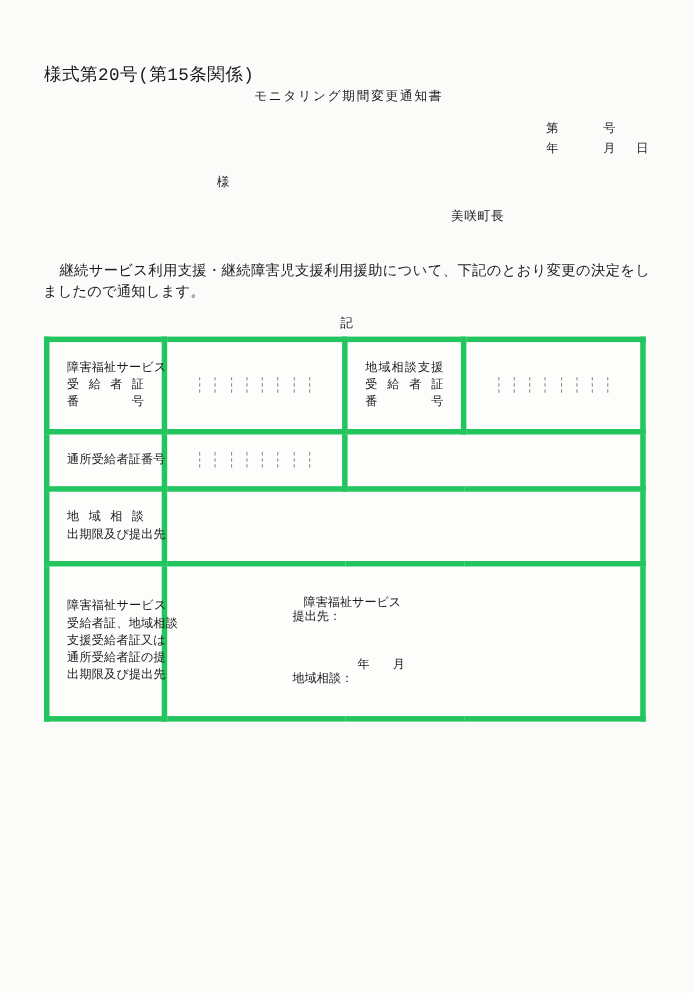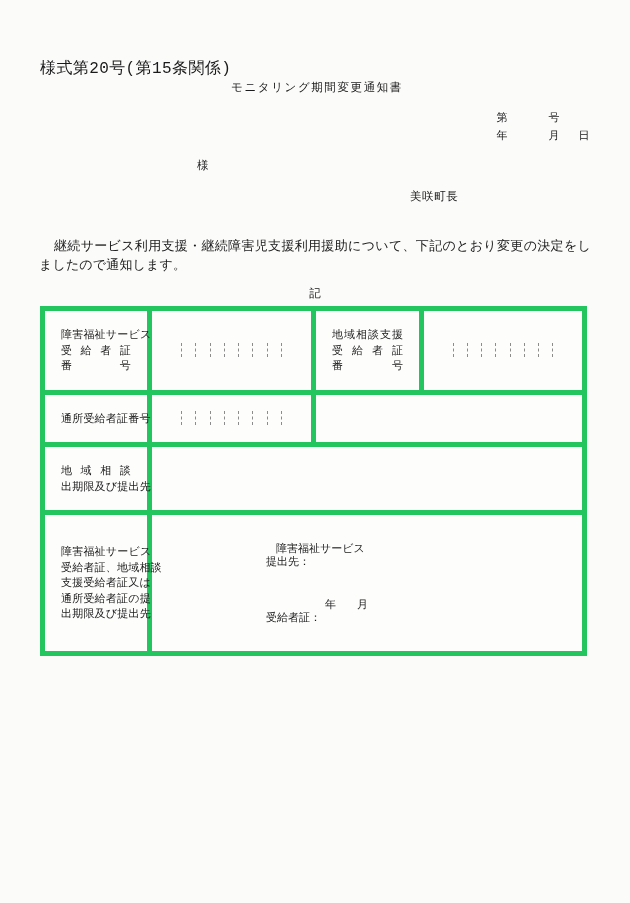--- a/index.html
+++ b/index.html
@@ -291,21 +291,21 @@
           <span class="spread">出期限及び提出先</span>
         </td>
         <td colspan="3">
           <div class="submit-wrap">
             <div class="submit-line">
               <span class="sl-key">提出先：</span>
               <span class="sl-val">障害福祉サービス</span>
             </div>
             <div class="submit-gap"></div>
             <div class="submit-line">
-              <span class="sl-key">受給者証：</span>
+              <span class="sl-key">地域相談：</span>
               <span class="sl-val">
                 <span class="dl-y">年</span><span class="dl-m">月</span>
               </span>
             </div>
           </div>
         </td>
       </tr>
     </tbody>
   </table>
 

